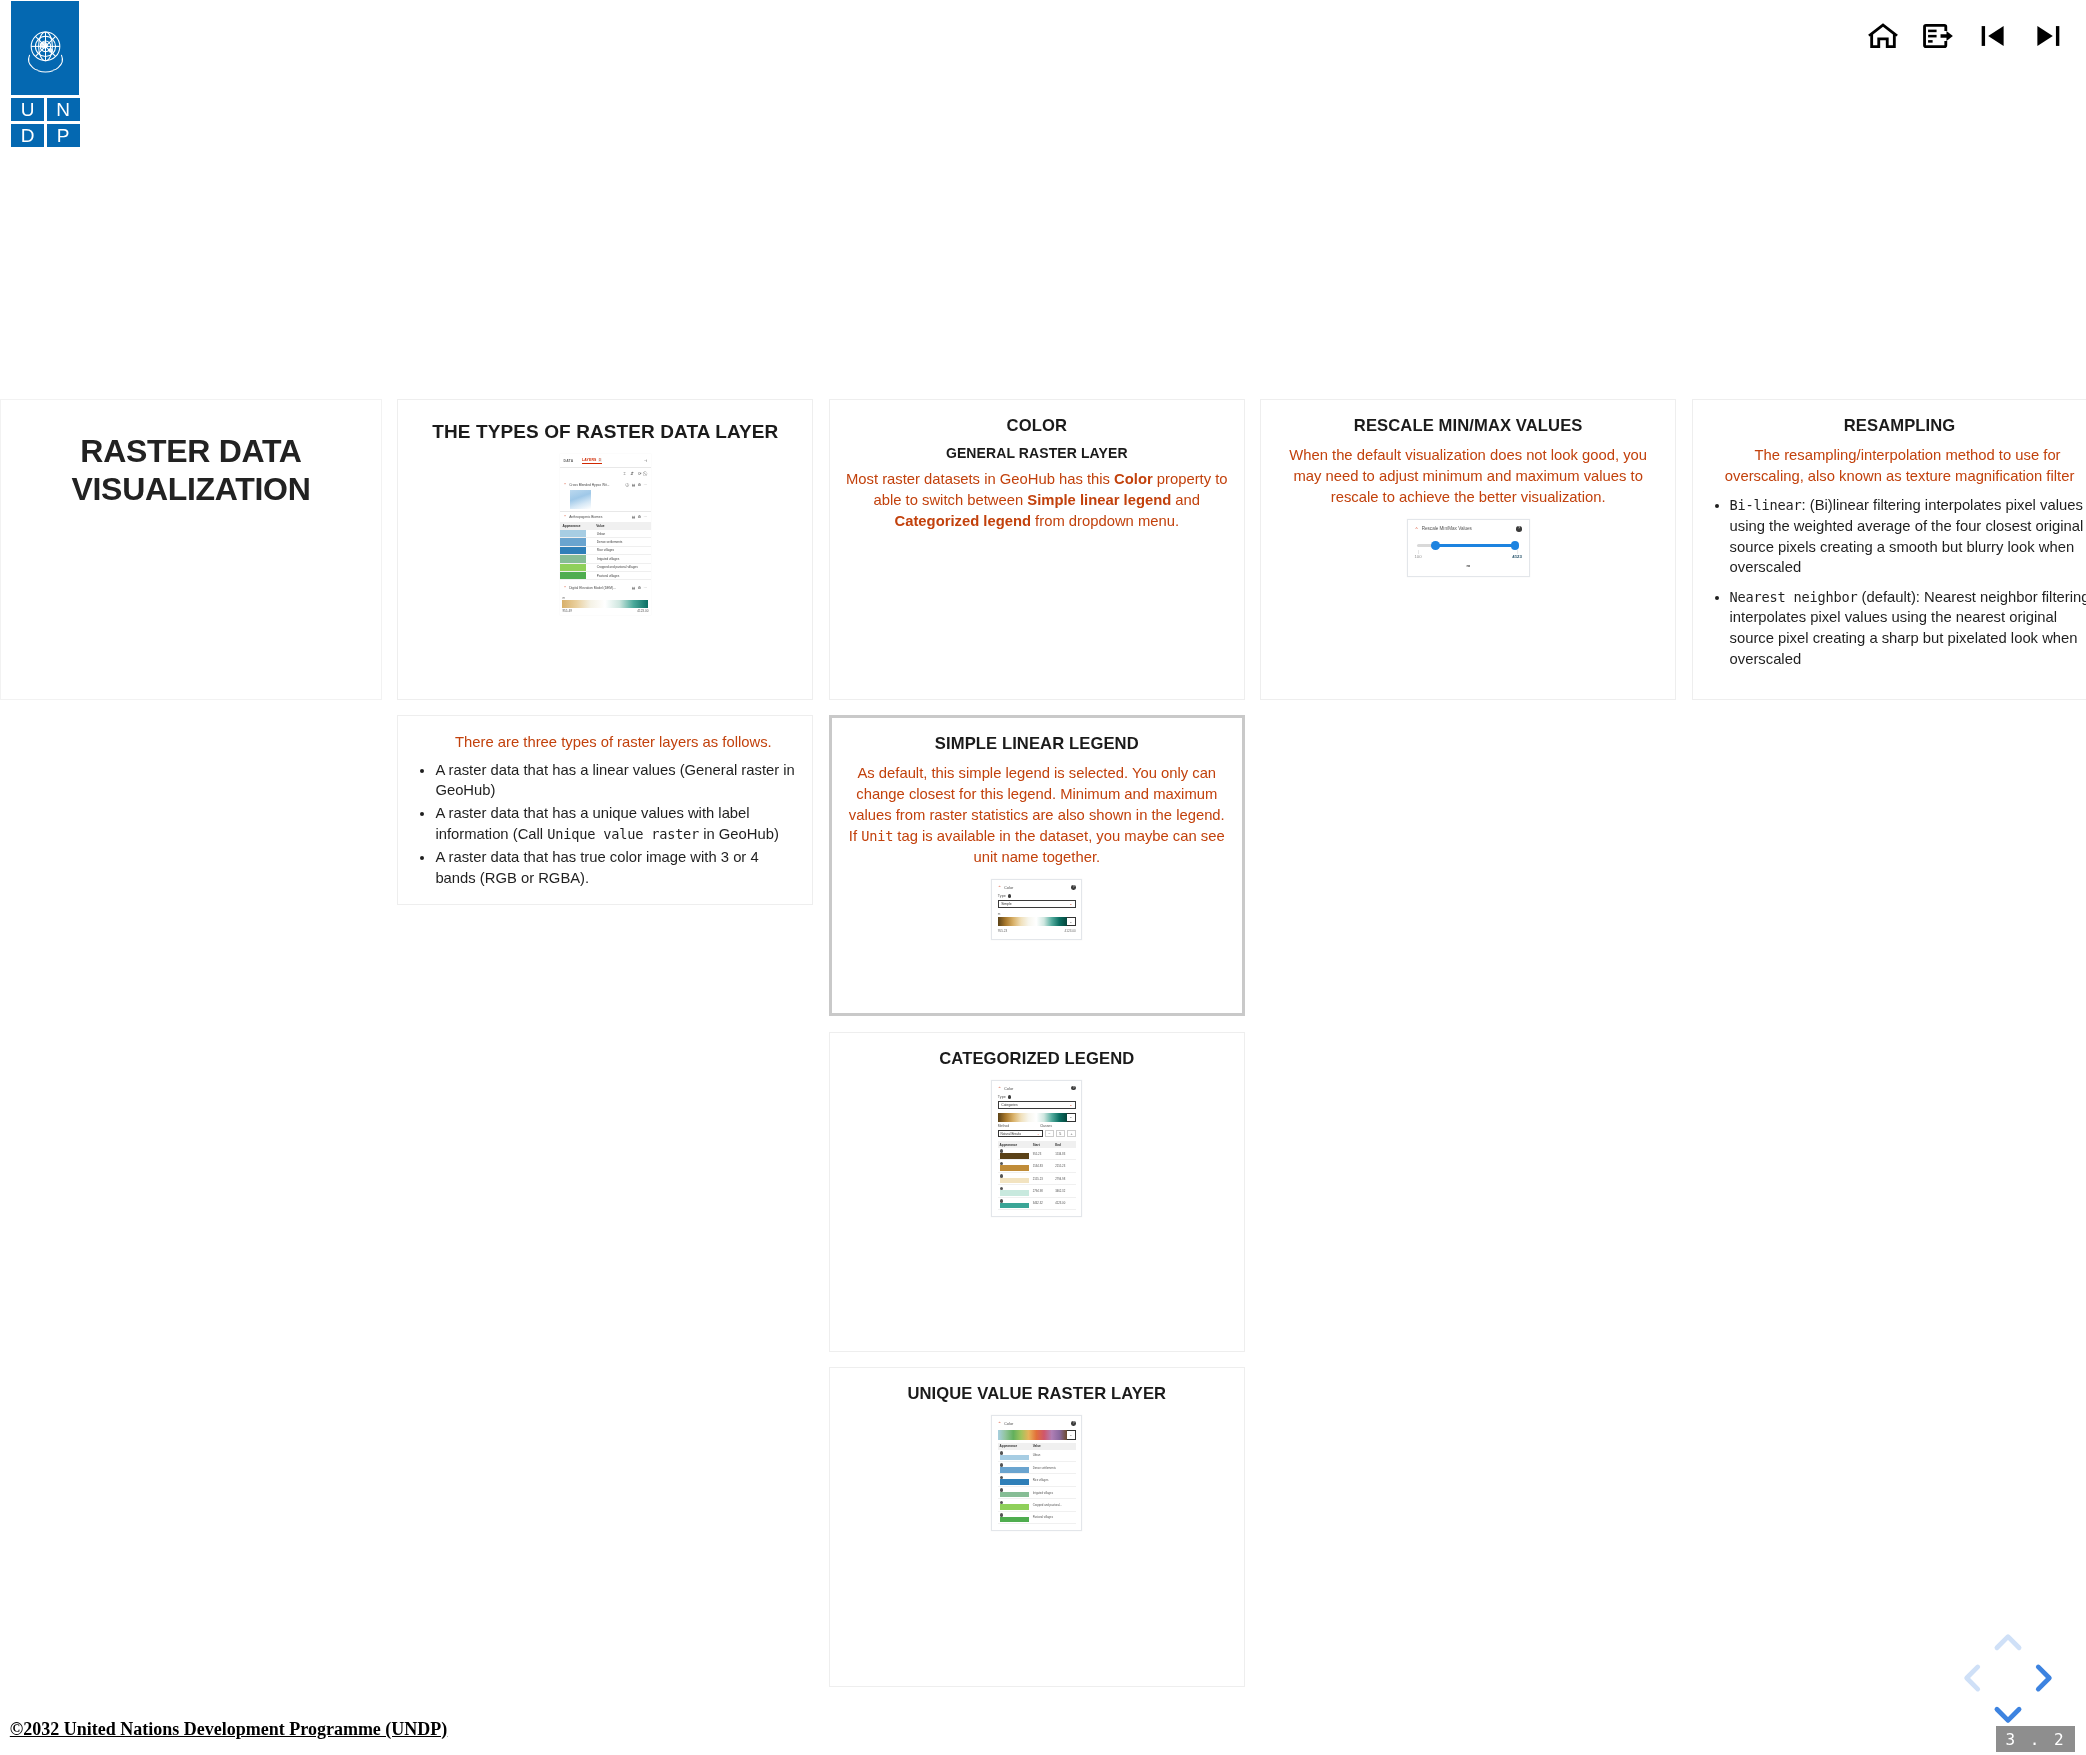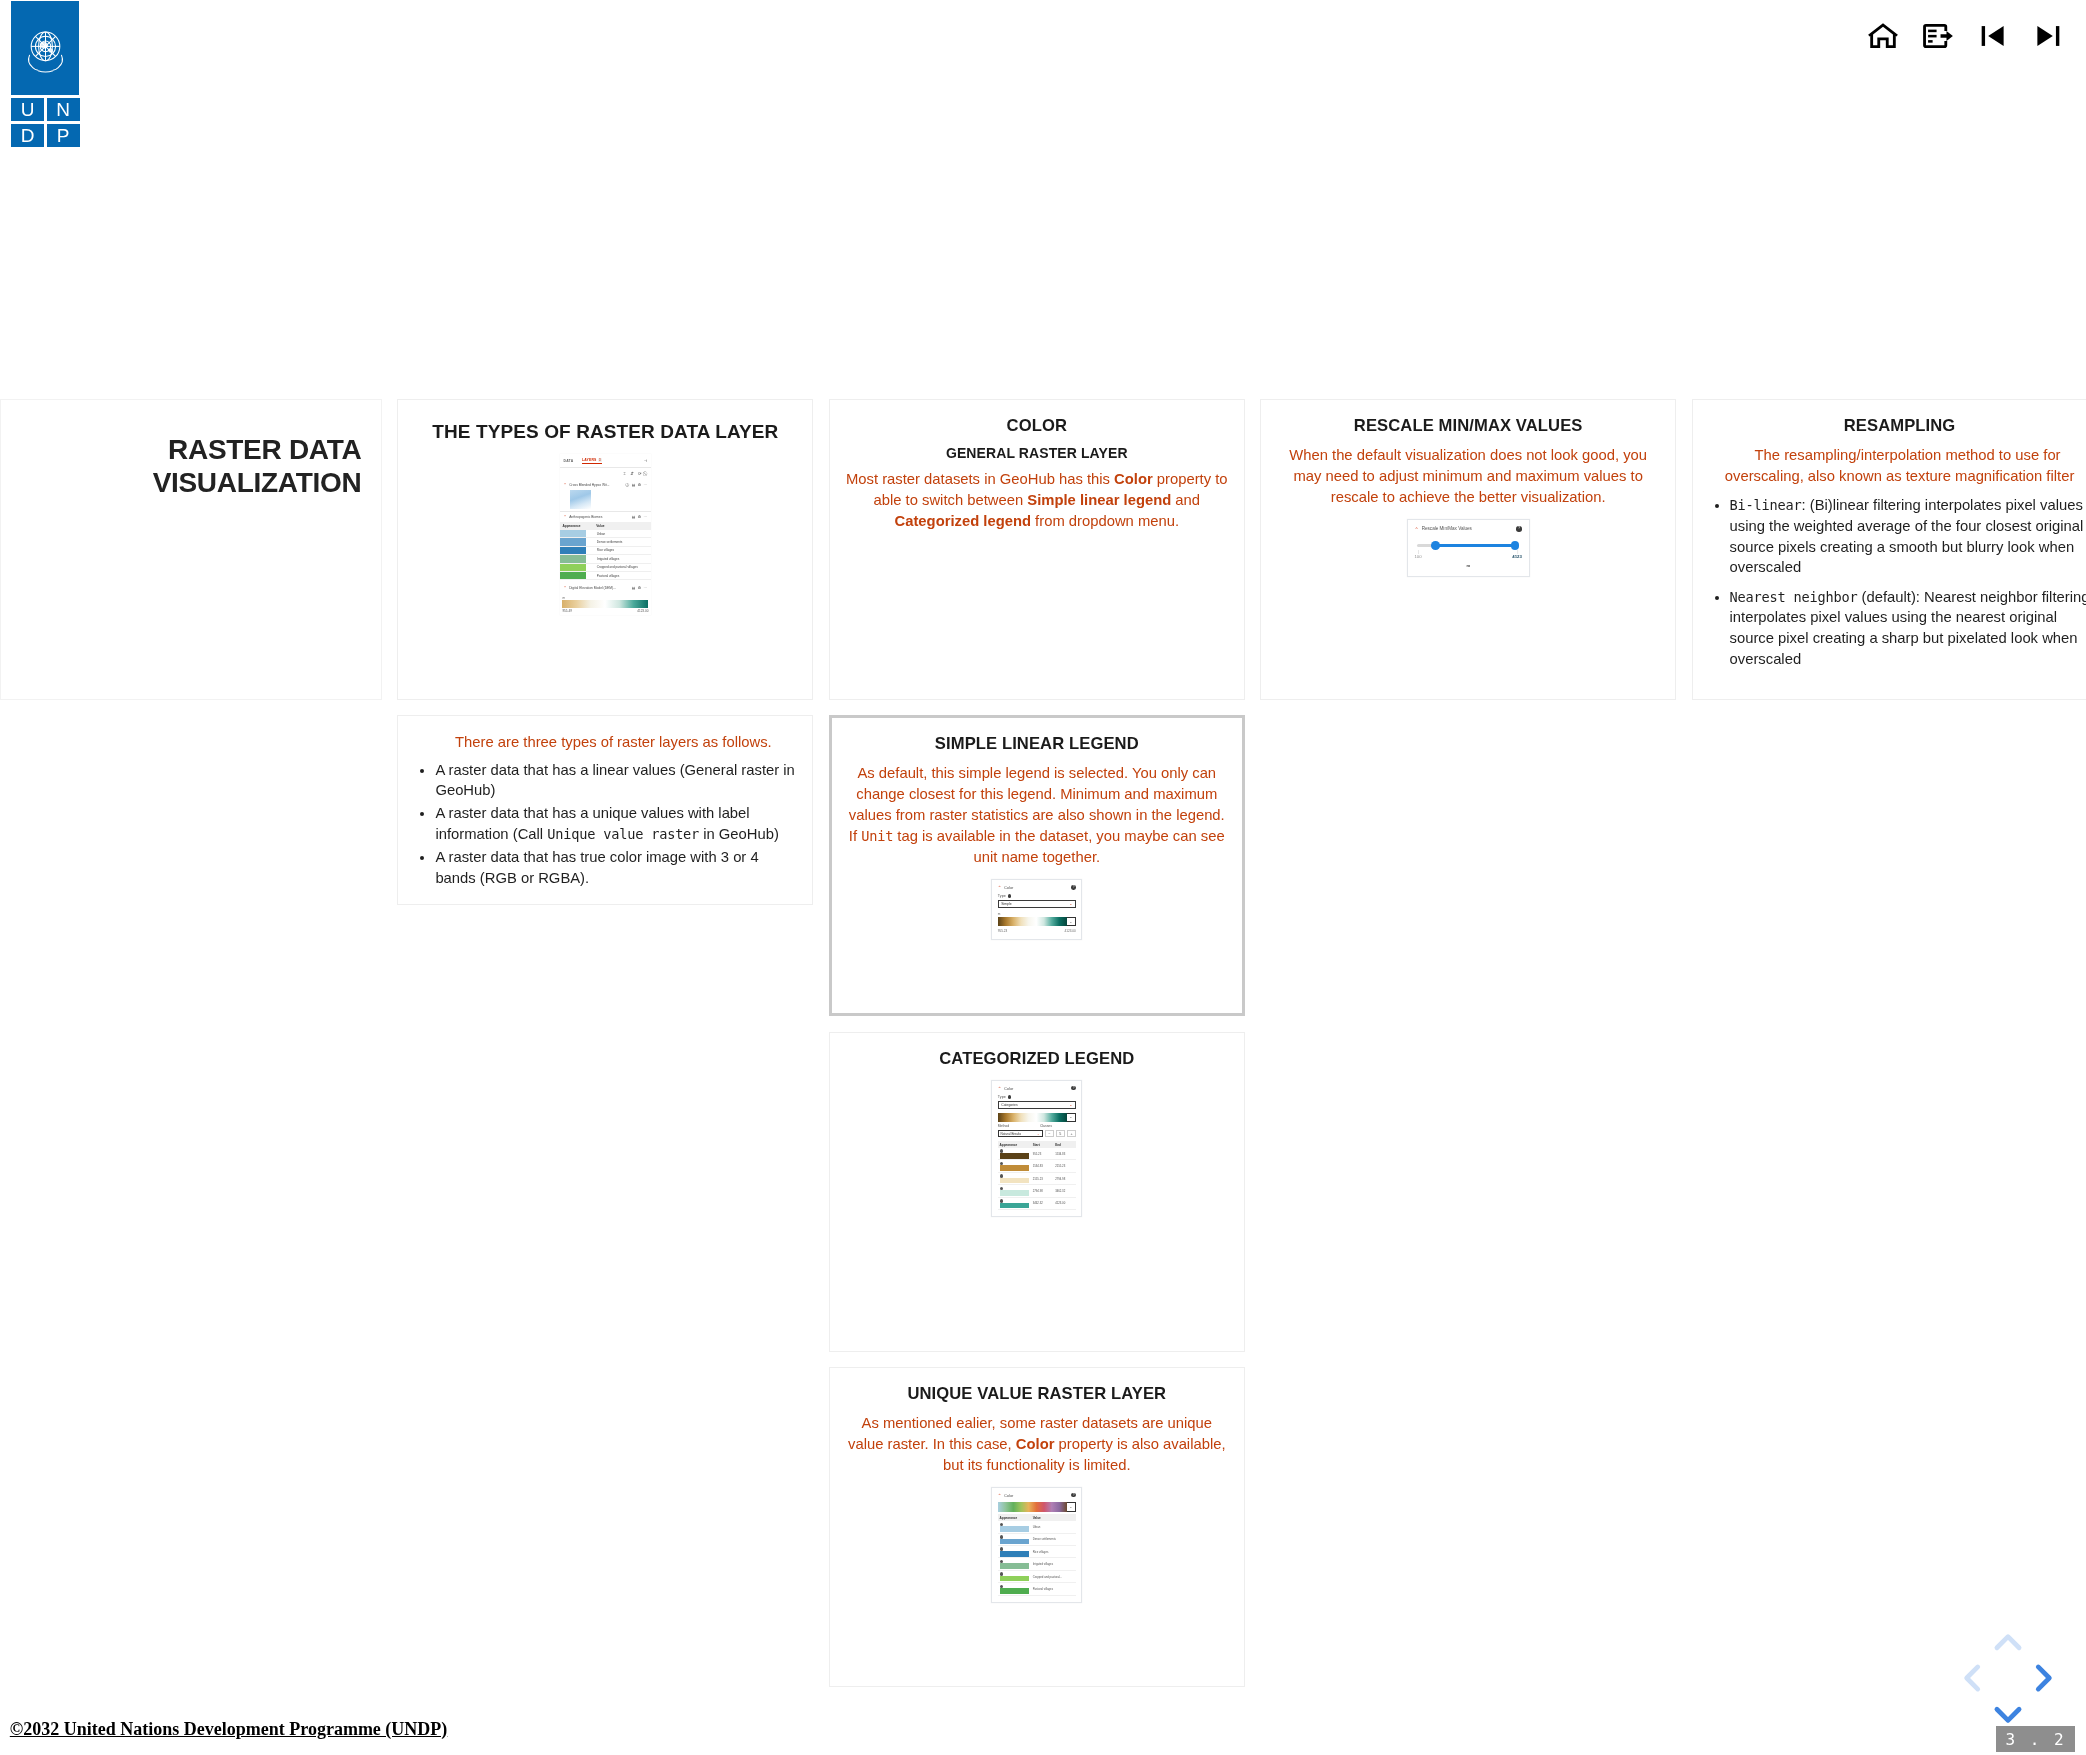--- a/index.html
+++ b/index.html
@@ -56,22 +56,22 @@
     margin-right: 15.4px;
     margin-bottom: 15.4px;
     position: relative;
     overflow: hidden;
   }
   .card.title-card { border-color: #f2f2f2; }
   .card.selected { border: 3.1px solid #c9c9c9; }
   .card.wide-clip { width: 416px; }
 
   .card h1 {
-    font-size: 28px; line-height: 1.18; font-weight: 700;
-    color: #222222; text-align: right; letter-spacing: -0.3px;
+    font-size: 32px; line-height: 1.18; font-weight: 700;
+    color: #222222; text-align: center; letter-spacing: -0.3px;
     padding: 17px 3.7px 0 3.7px;
   }
   .card h2 {
     font-size: 16.6px; font-weight: 700; color: #1b1b1b;
     text-align: center; letter-spacing: 0.1px;
     margin-bottom: 8.6px;
   }
   .card h3 {
     font-size: 14px; font-weight: 700; color: #1b1b1b;
     text-align: center; letter-spacing: 0.1px;
@@ -492,23 +492,20 @@
                   <td>3462.32</td>
                   <td>4123.00</td>
                 </tr>
           </tbody>
             </table>
         </div>
       </div>
 
       <div class="card" style="min-height:320px;">
         <h2>UNIQUE VALUE RASTER LAYER</h2>
-        <p>
-          <span>As mentioned ealier, some raster datasets are unique value raster. In this case, </span><b>Color</b><span> property is also available, but its functionality is limited.</span>
-        </p>
         <div class="shot shot-color">
           <div class="cp-head">
             <span class="chev">⌃</span>
             <span>Color</span>
             <span class="q">?</span>
           </div>
           <div class="cp-gradrow" style="height:9.8px;">
             <div class="g grad-unique"></div>
             <div class="btn">⌄</div>
           </div>

